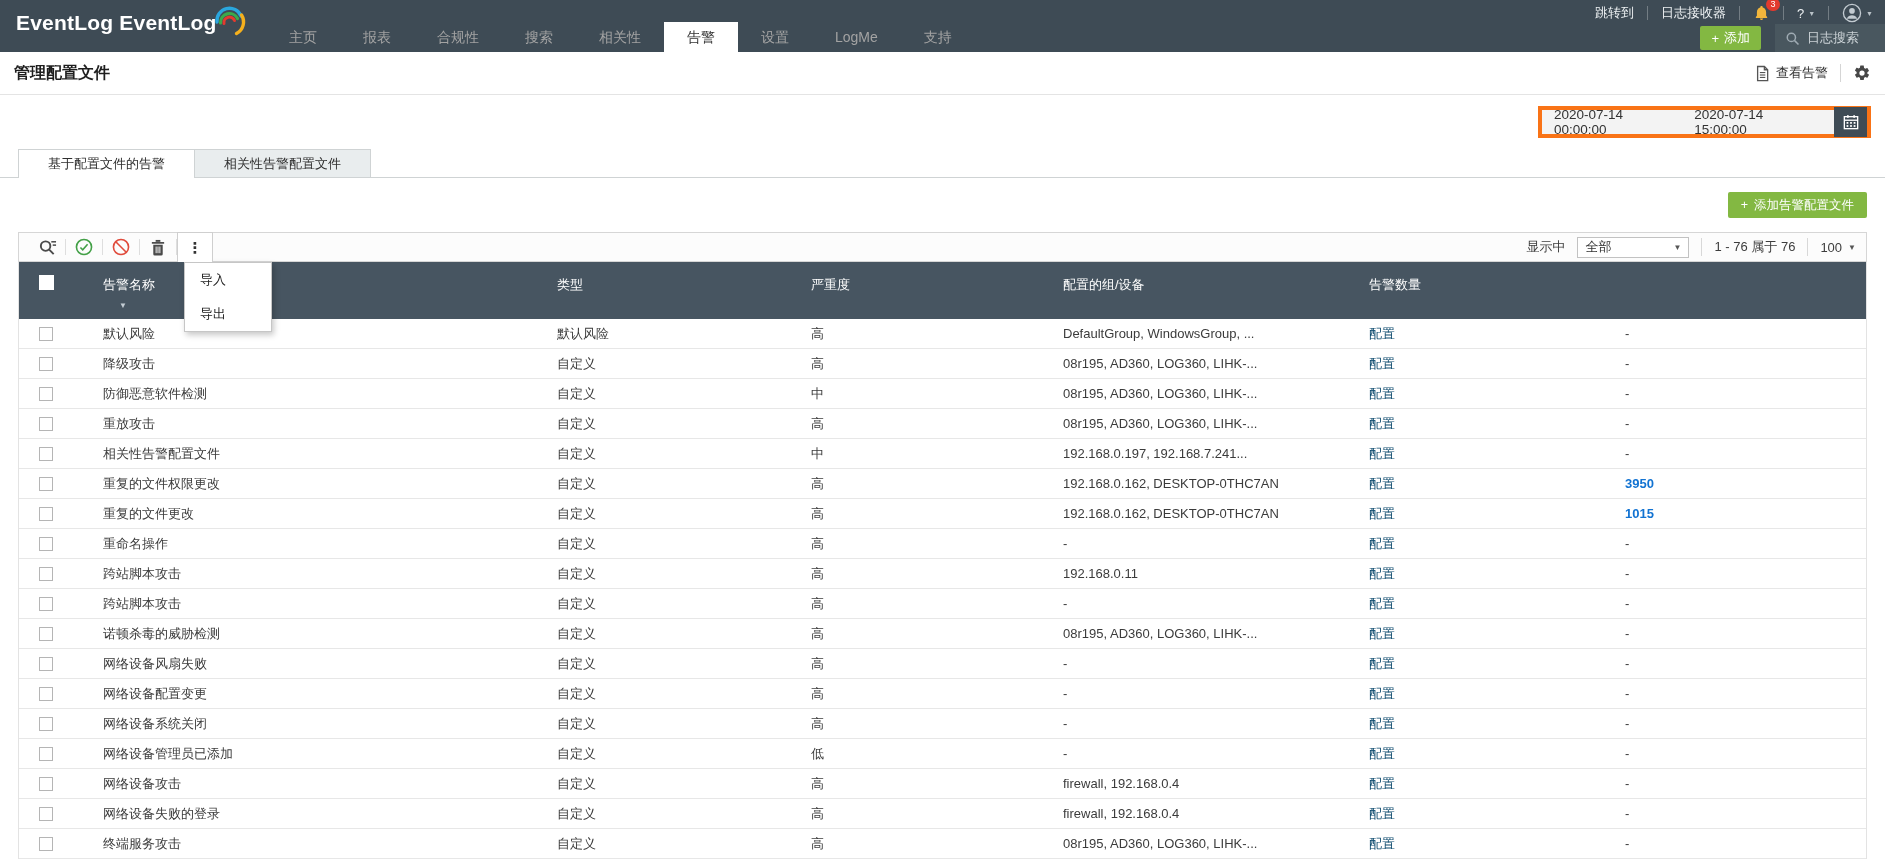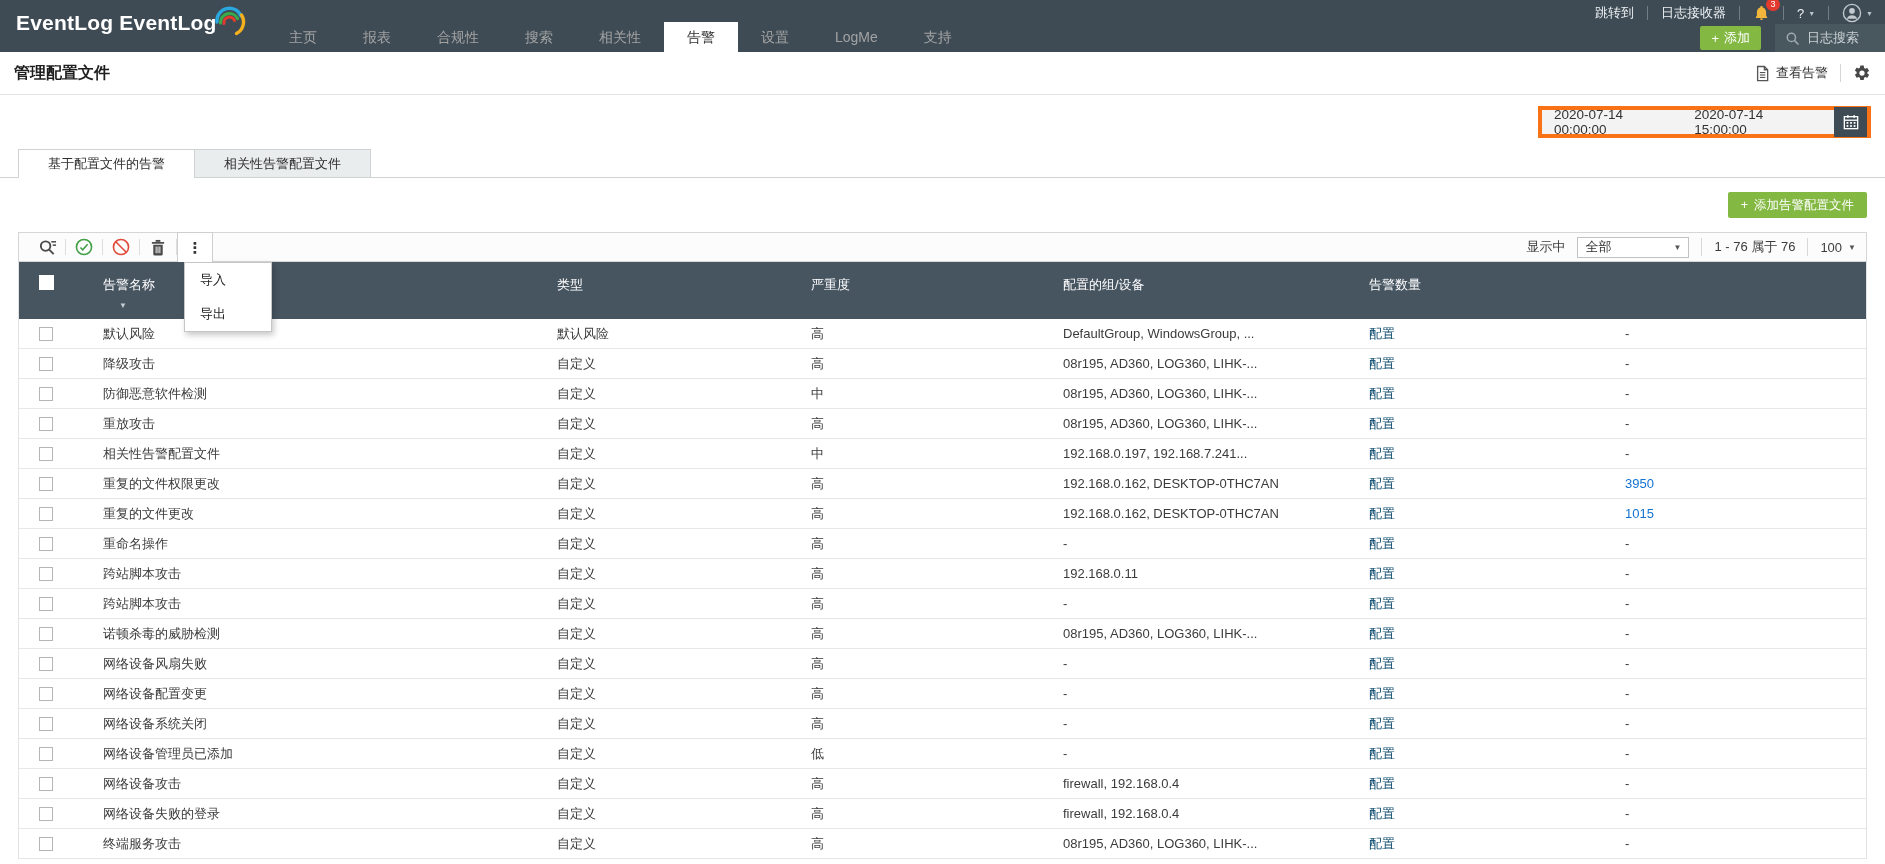--- a/index.html
+++ b/index.html
@@ -69,21 +69,21 @@
   .thead, .tr { display:grid; grid-template-columns:64px 474px 254px 252px 306px 256px auto; }
   .thead { background:#475561; height:57px; color:#fff; font-size:13px; }
   .th { padding-top:14px; }
   .th-name { padding-left:20px; }
   .sort { display:block; font-size:8px; color:#c3ccd3; margin:7px 0 0 16px; cursor:pointer; }
   .cb-head { width:15px; height:15px; background:#fff; margin:13px 0 0 20px; cursor:pointer; }
   .tr { height:30px; align-items:center; border-bottom:1px solid #e7e7e7; font-size:13px; color:#3b3b3b; background:#fff; }
   .cb { width:14px; height:14px; border:1px solid #b5b5b5; background:#fff; margin-left:20px; cursor:pointer; }
   .td-name { padding-left:20px; }
   .cfg { color:#0c4a6e; cursor:pointer; text-decoration:none; }
-  .count.blue { color:#1273d2; }
+  .count.blue { color:#1273d2;font-weight:bold; }
 </style>
 </head>
 <body>
 
 <div>
 
   <header class="topbar">
     <div class="logo">
       <span class="logo-text">EventLog EventLog</span>
       <svg width="36" height="36" viewBox="0 0 36 36">

